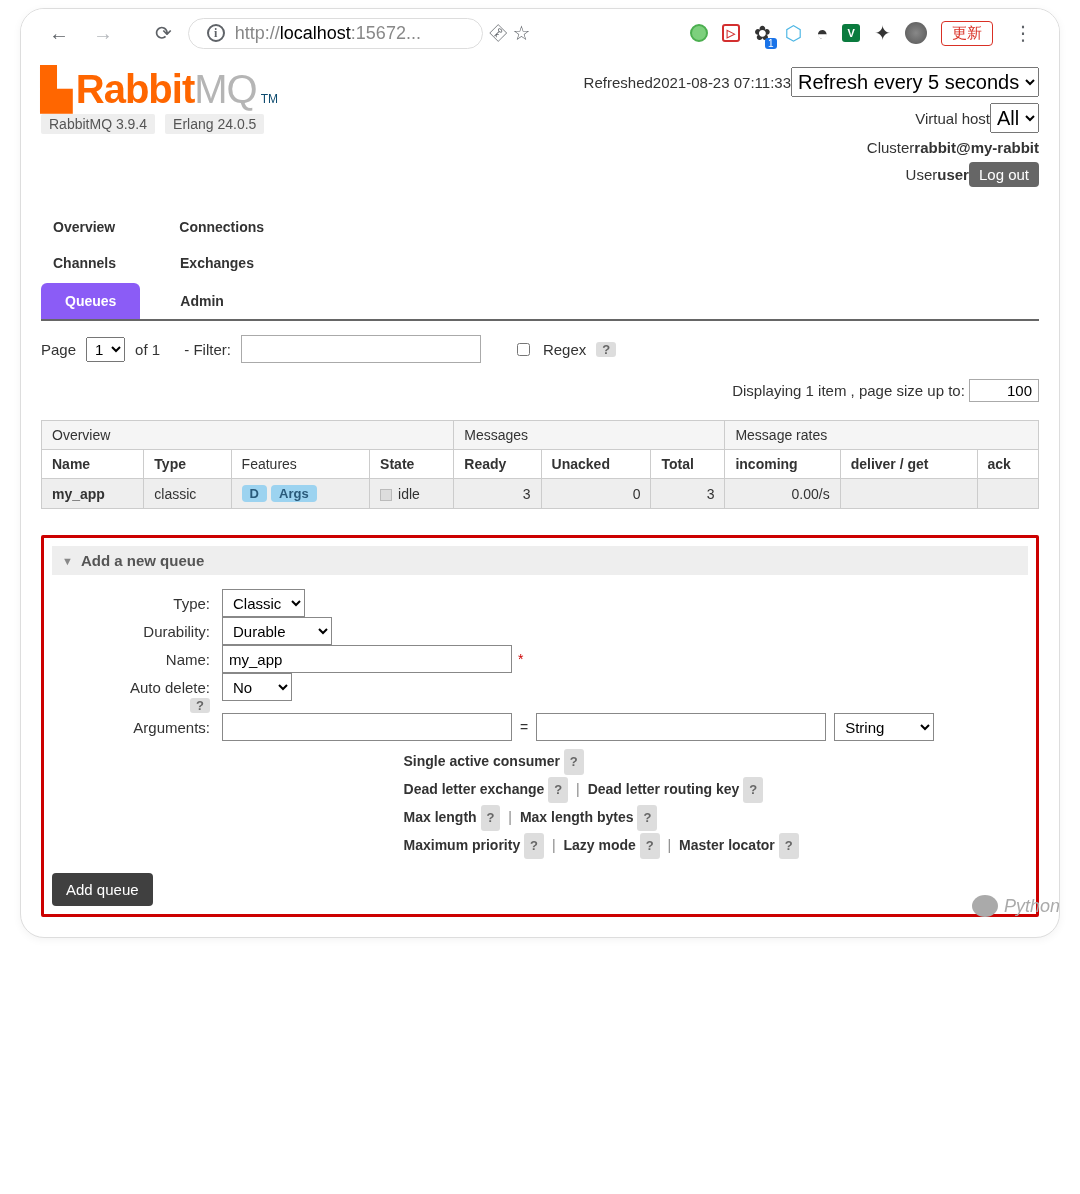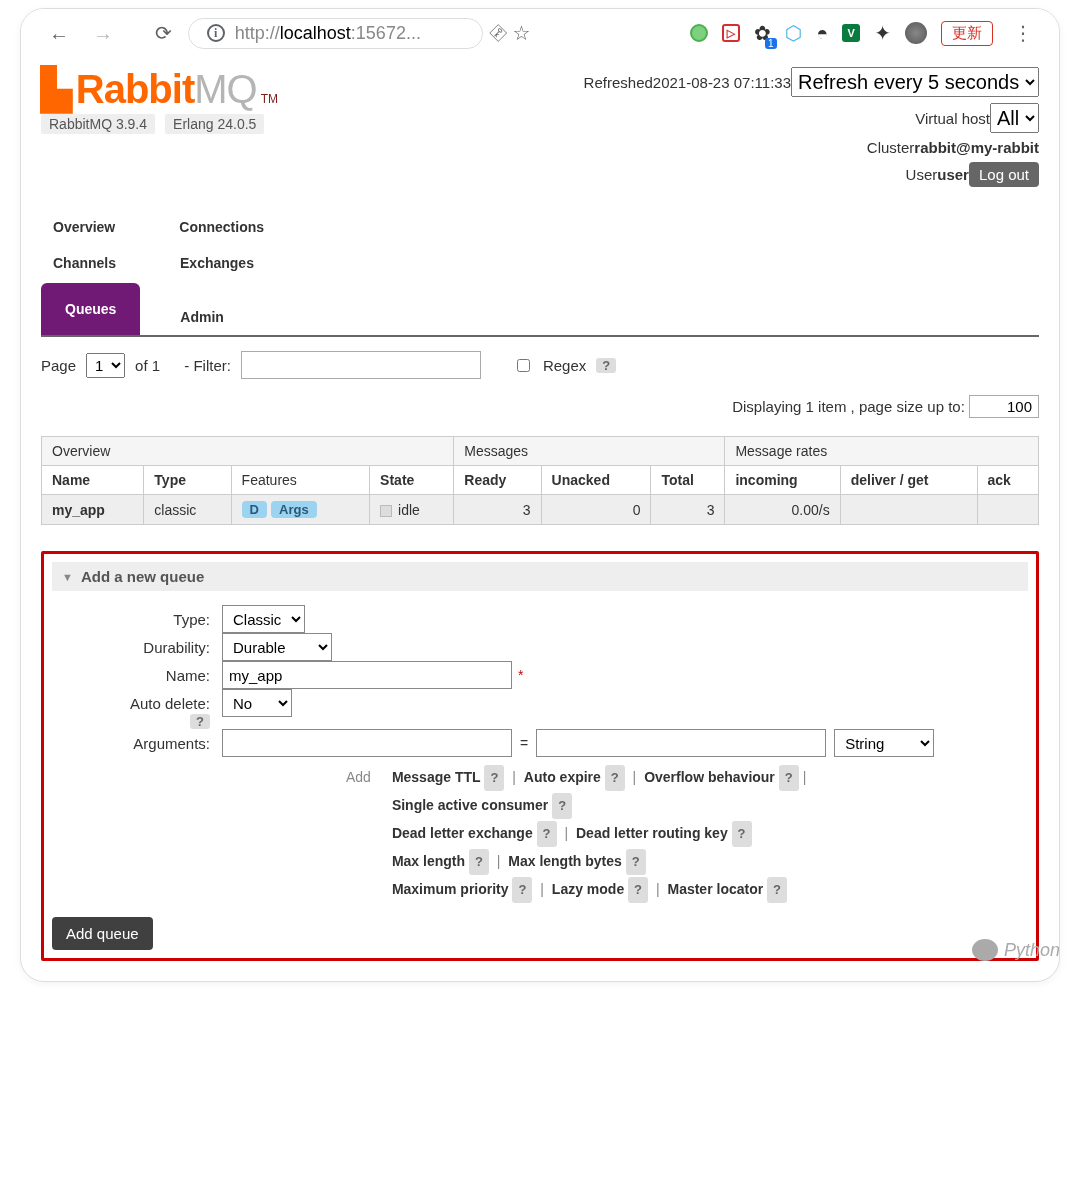--- a/index.html
+++ b/index.html
@@ -38,32 +38,32 @@
   
   .page { padding: 10px 20px 20px 20px; }
   .topbar { display:flex; }
   .logo-block { }
   .logo {
     display:flex; align-items:baseline; font-family: Helvetica, Arial, sans-serif;
   }
   .logo .mark { color:#f60; font-size:40px; line-height:1; font-weight:bold; margin-right:4px;}
   .logo .nameR { color:#f60; font-size:40px; font-weight:bold; letter-spacing:-1px;}
   .logo .nameMQ { color:#b5b5b5; font-size:40px; font-weight:300; letter-spacing:-1px;}
-  .logo .tm { color:#7f1d1d; font-size:12px; margin-left:4px;}
+  .logo .tm { color:#0c4a6e; font-size:12px; margin-left:4px;}
   .versions { display:flex; gap:10px; margin-top:2px;}
   .versions span { background:#eee; padding:2px 8px; border-radius:2px; font-size:14px; color:#555;}
   .meta { margin-left:auto; text-align:right; font-size:15px; color:#333; }
   .meta .row { margin-bottom:6px; display:flex; justify-content:flex-end; align-items:center; gap:0;}
   .meta select { font-size:20px; padding:2px 2px; }
   .meta b { font-weight:bold; }
   .logout { background:#666; color:#fff; border:none; padding:4px 10px; border-radius:4px; font-size:15px;}
   
   .tabs { margin-top:18px; display:flex; flex-wrap:wrap; gap:0; border-bottom:2px solid #666;}
   .tabs .tab { font-weight:bold; padding:10px 28px; color:#333; }
-  .tabs .tab.active { background:#701a75; color:#fff; border-radius:6px 6px 0 0; padding:18px 24px;}
+  .tabs .tab.active { background:#8b5cf6; color:#fff; border-radius:6px 6px 0 0; padding:10px 24px;}
   .tabs .row1 { width:100%; display:flex; margin-bottom:4px;}
   .tabs .row1 .tab { padding:8px 28px 8px 12px; margin-right:24px;}
   .tabs .row2 { display:flex; align-items:flex-end;}
   
   .filterbar { display:flex; align-items:center; gap:10px; padding:14px 0 8px 0; font-size:15px;}
   .filterbar select, .filterbar input[type=text] { font-size:15px; padding:2px 4px;}
   .filterbar input.filter { width:240px; height:28px; border:1px solid #aaa;}
   .help { display:inline-block; background:#ddd; border-radius:3px; padding:0 6px; color:#666; font-size:13px; font-weight:bold;}
   .displaying { text-align:right; padding:8px 0 18px 0; font-size:15px;}
   .displaying input { width:70px; text-align:right; padding:2px 6px; font-size:15px; border:1px solid #aaa;}
@@ -271,21 +271,20 @@
       <div class="formrow">
         <label>Arguments:</label>
         <div class="ctrl argwrap">
           <div style="display:flex;align-items:center;gap:8px;">
             <input class="argk" type="text" value="" style="">
             <span>=</span>
             <input class="argv" type="text" value="" style="">
             <select style="width:100px;"><option>String</option></select>
           </div>
           <div class="arg-shortcuts" id="shortcuts">
-              <div><span class="addlbl">Add</span><b>Message TTL</b>  <span class="help">?</span><span class="sep"> | </span><b>Auto expire</b>  <span class="help">?</span><span class="sep"> | </span><b>Overflow behaviour</b>  <span class="help">?</span><span class="sep">|</span></div>
               <div><span class="addlbl">&nbsp;</span><b>Single active consumer</b>  <span class="help">?</span></div>
               <div><span class="addlbl">&nbsp;</span><b>Dead letter exchange</b>  <span class="help">?</span><span class="sep"> | </span><b>Dead letter routing key</b>  <span class="help">?</span></div>
               <div><span class="addlbl">&nbsp;</span><b>Max length</b>  <span class="help">?</span><span class="sep"> | </span><b>Max length bytes</b>  <span class="help">?</span></div>
               <div><span class="addlbl">&nbsp;</span><b>Maximum priority</b>  <span class="help">?</span><span class="sep"> | </span><b>Lazy mode</b>  <span class="help">?</span><span class="sep"> | </span><b>Master locator</b>  <span class="help">?</span></div>
             </div>
         </div>
       </div>
 
       <button class="addq-btn">Add queue</button>
 

